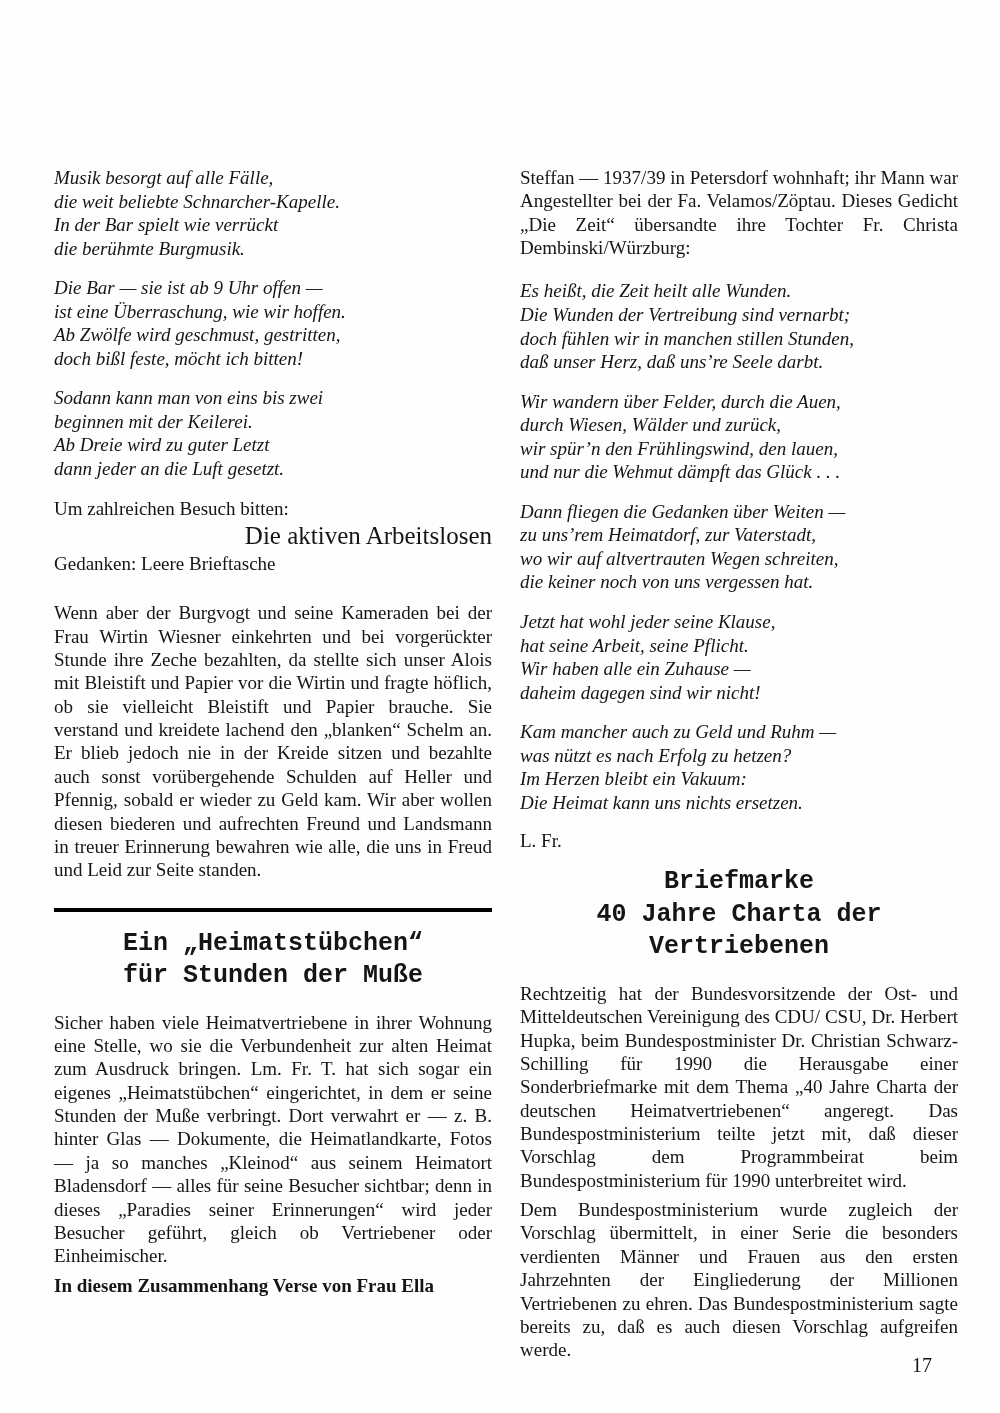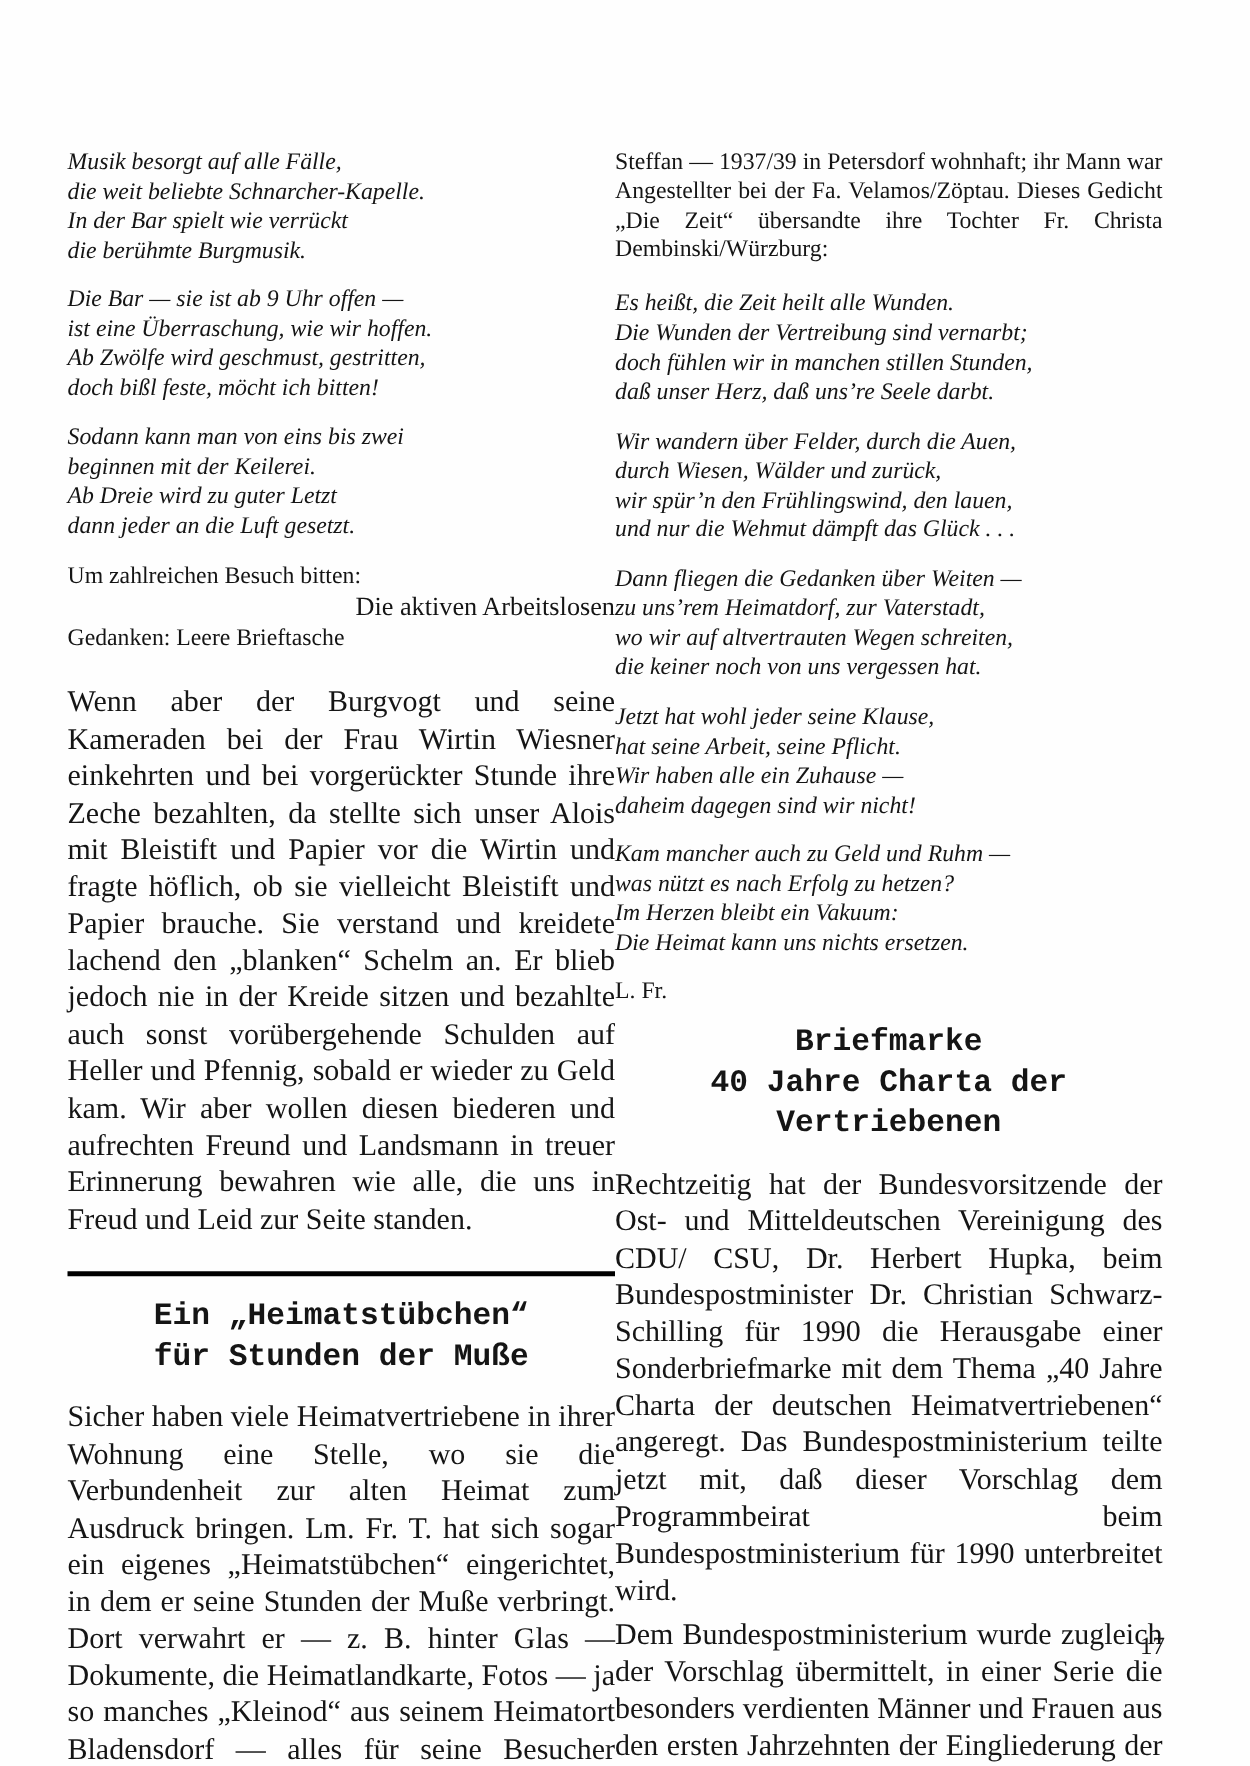--- a/index.html
+++ b/index.html
@@ -11,41 +11,43 @@
     color: #151515;
     position: relative;
     overflow: hidden;
   }
   .page {
     box-sizing: border-box;
     width: 1000px;
     height: 1133px;
     padding: 118px 50px 0 54px;
     display: flex;
+    gap: 28px;
     position: relative;
+    margin-top: 48px;
   }
   .col {
     width: 438px;
     flex: 0 0 438px;
   }
   .stanza {
     font-style: italic;
     font-size: 19px;
     line-height: 1.24;
     white-space: pre-line;
     margin: 0 0 16px 0;
   }
   .para {
-    font-size: 24px;
+    font-size: 19px;
     line-height: 1.23;
     text-align: justify;
     margin: 0 0 6px 0;
   }
   .announce-line1 { font-size: 19px; line-height: 1.25; margin-top: 4px; }
-  .announce-line2 { font-size: 21px; line-height: 1.25; text-align: right; }
+  .announce-line2 { font-size: 25px; line-height: 1.25; text-align: right; }
   .announce-line3 { font-size: 19px; line-height: 1.25; margin-bottom: 26px; }
   .rule {
     height: 4px;
     background: #000;
     margin: 26px 0 16px 0;
   }
   .heading {
     font-weight: bold;
     font-size: 25px;
     line-height: 1.3;

